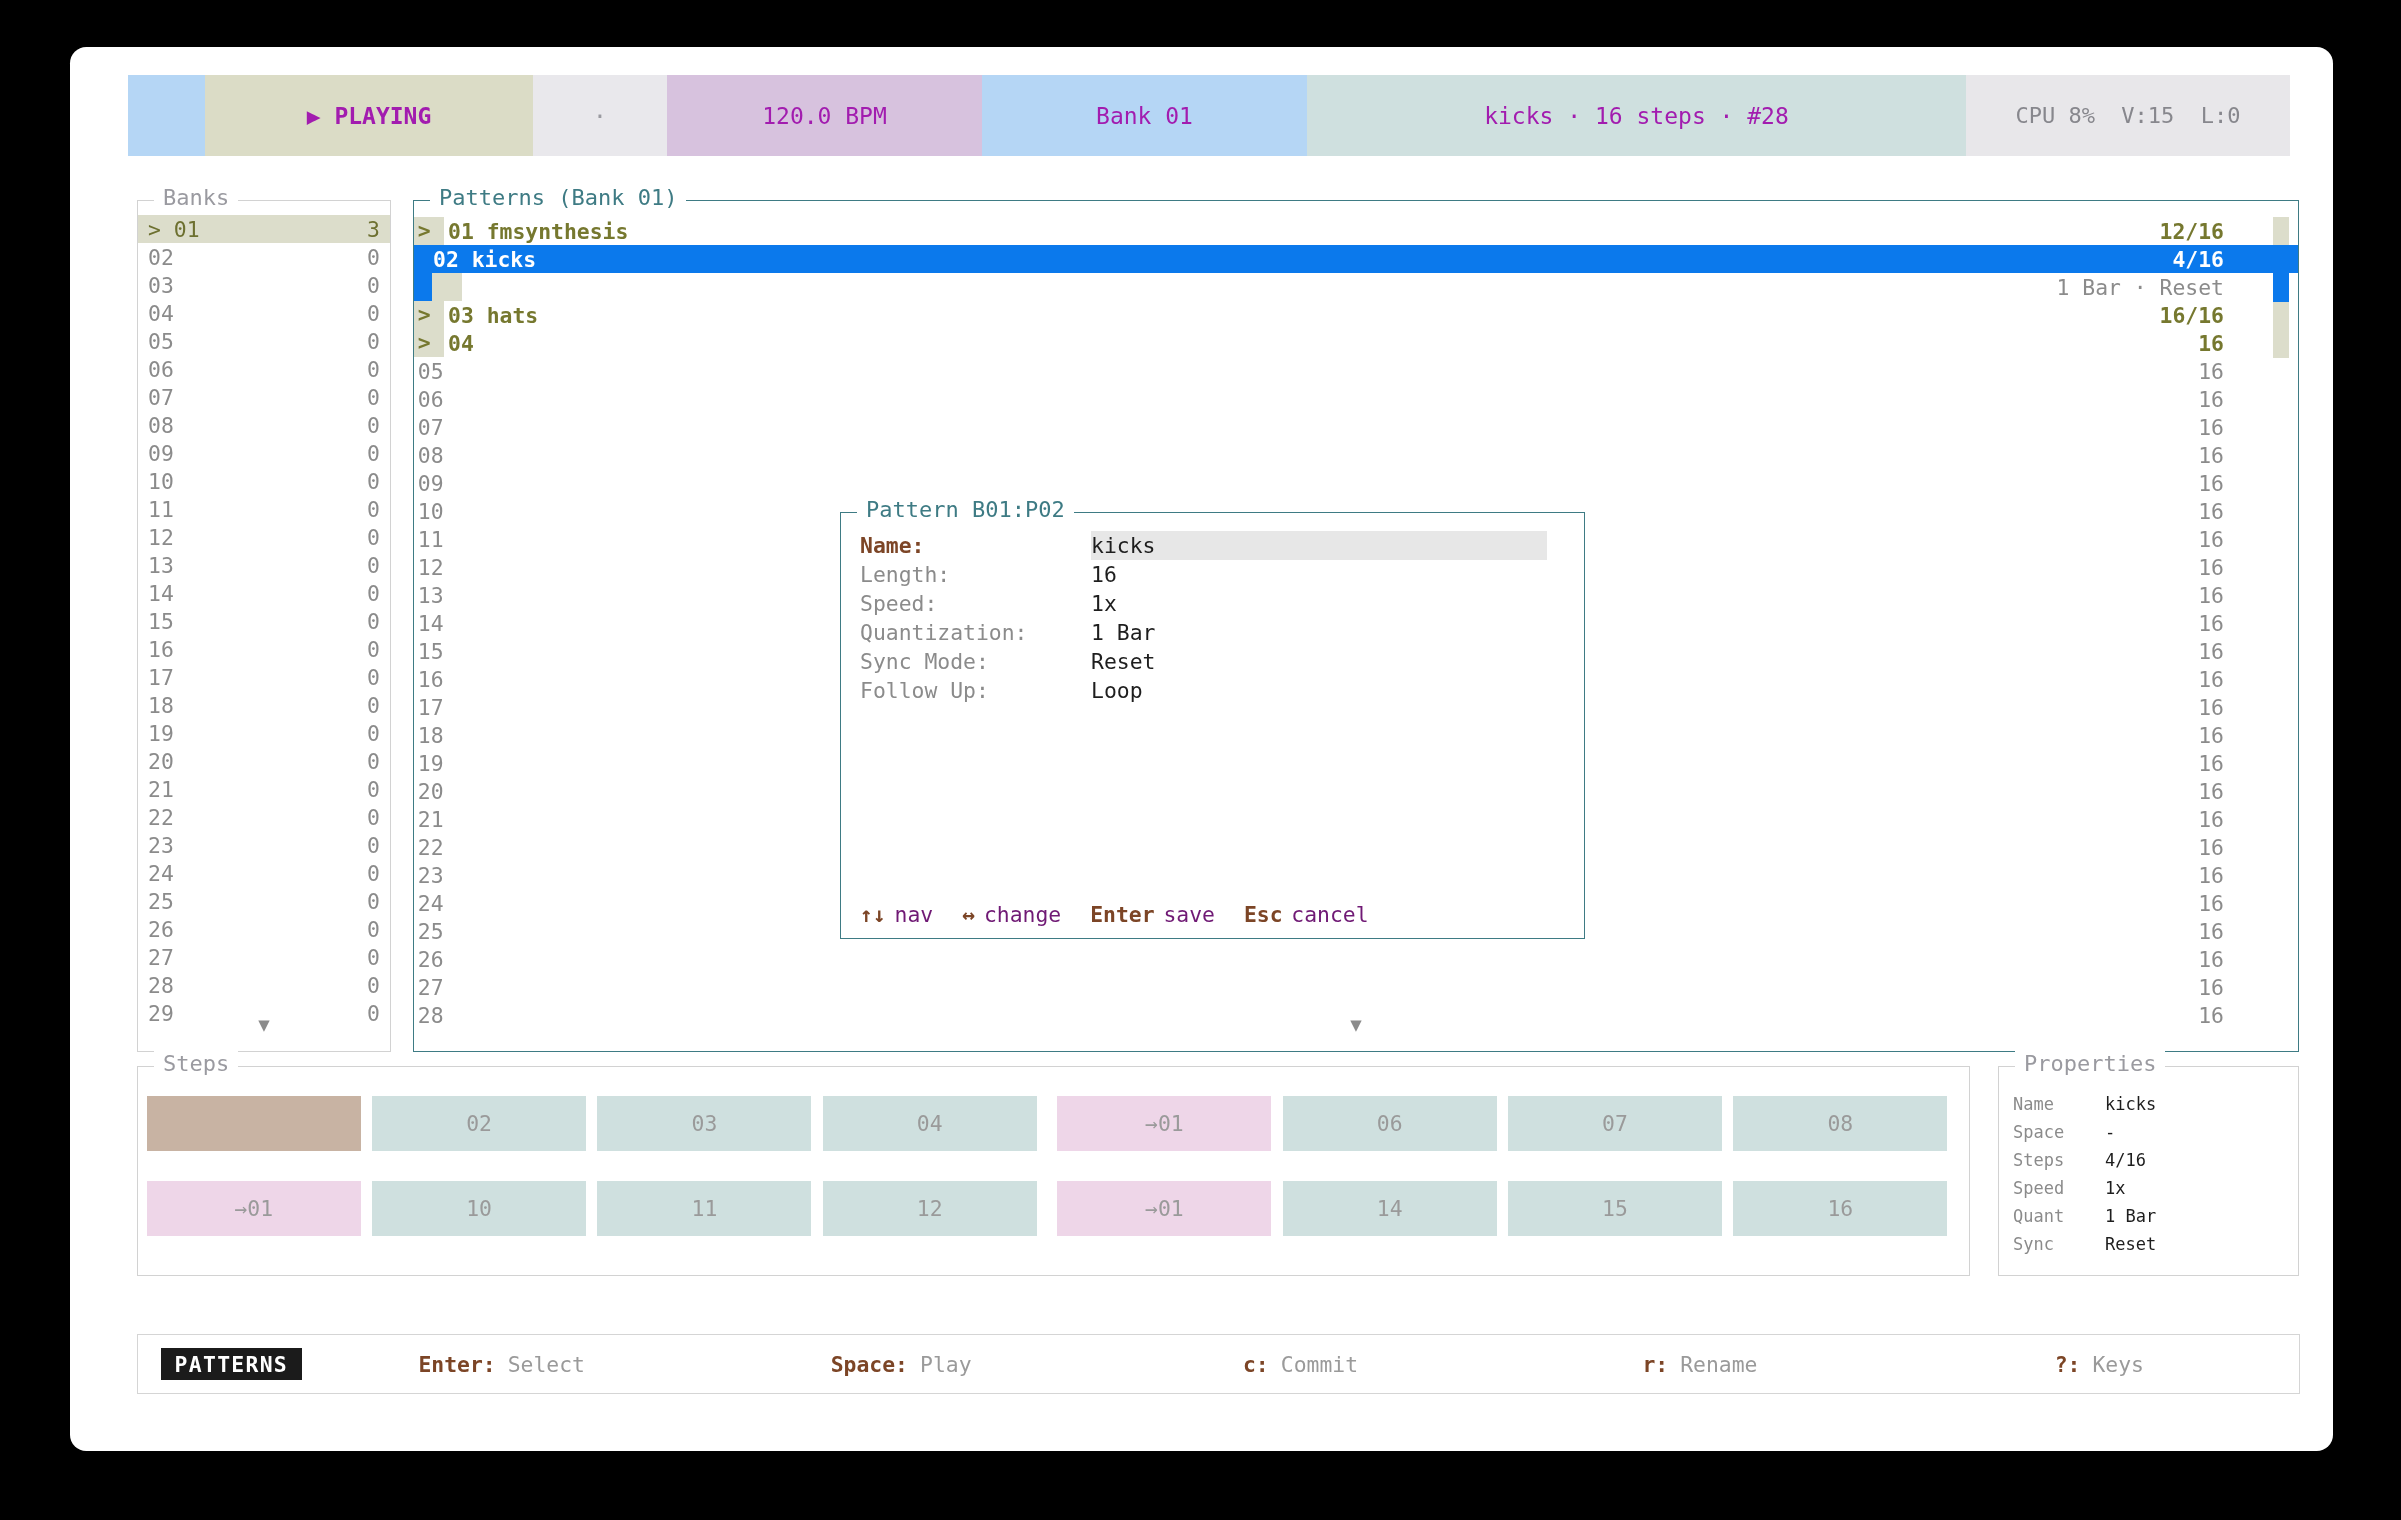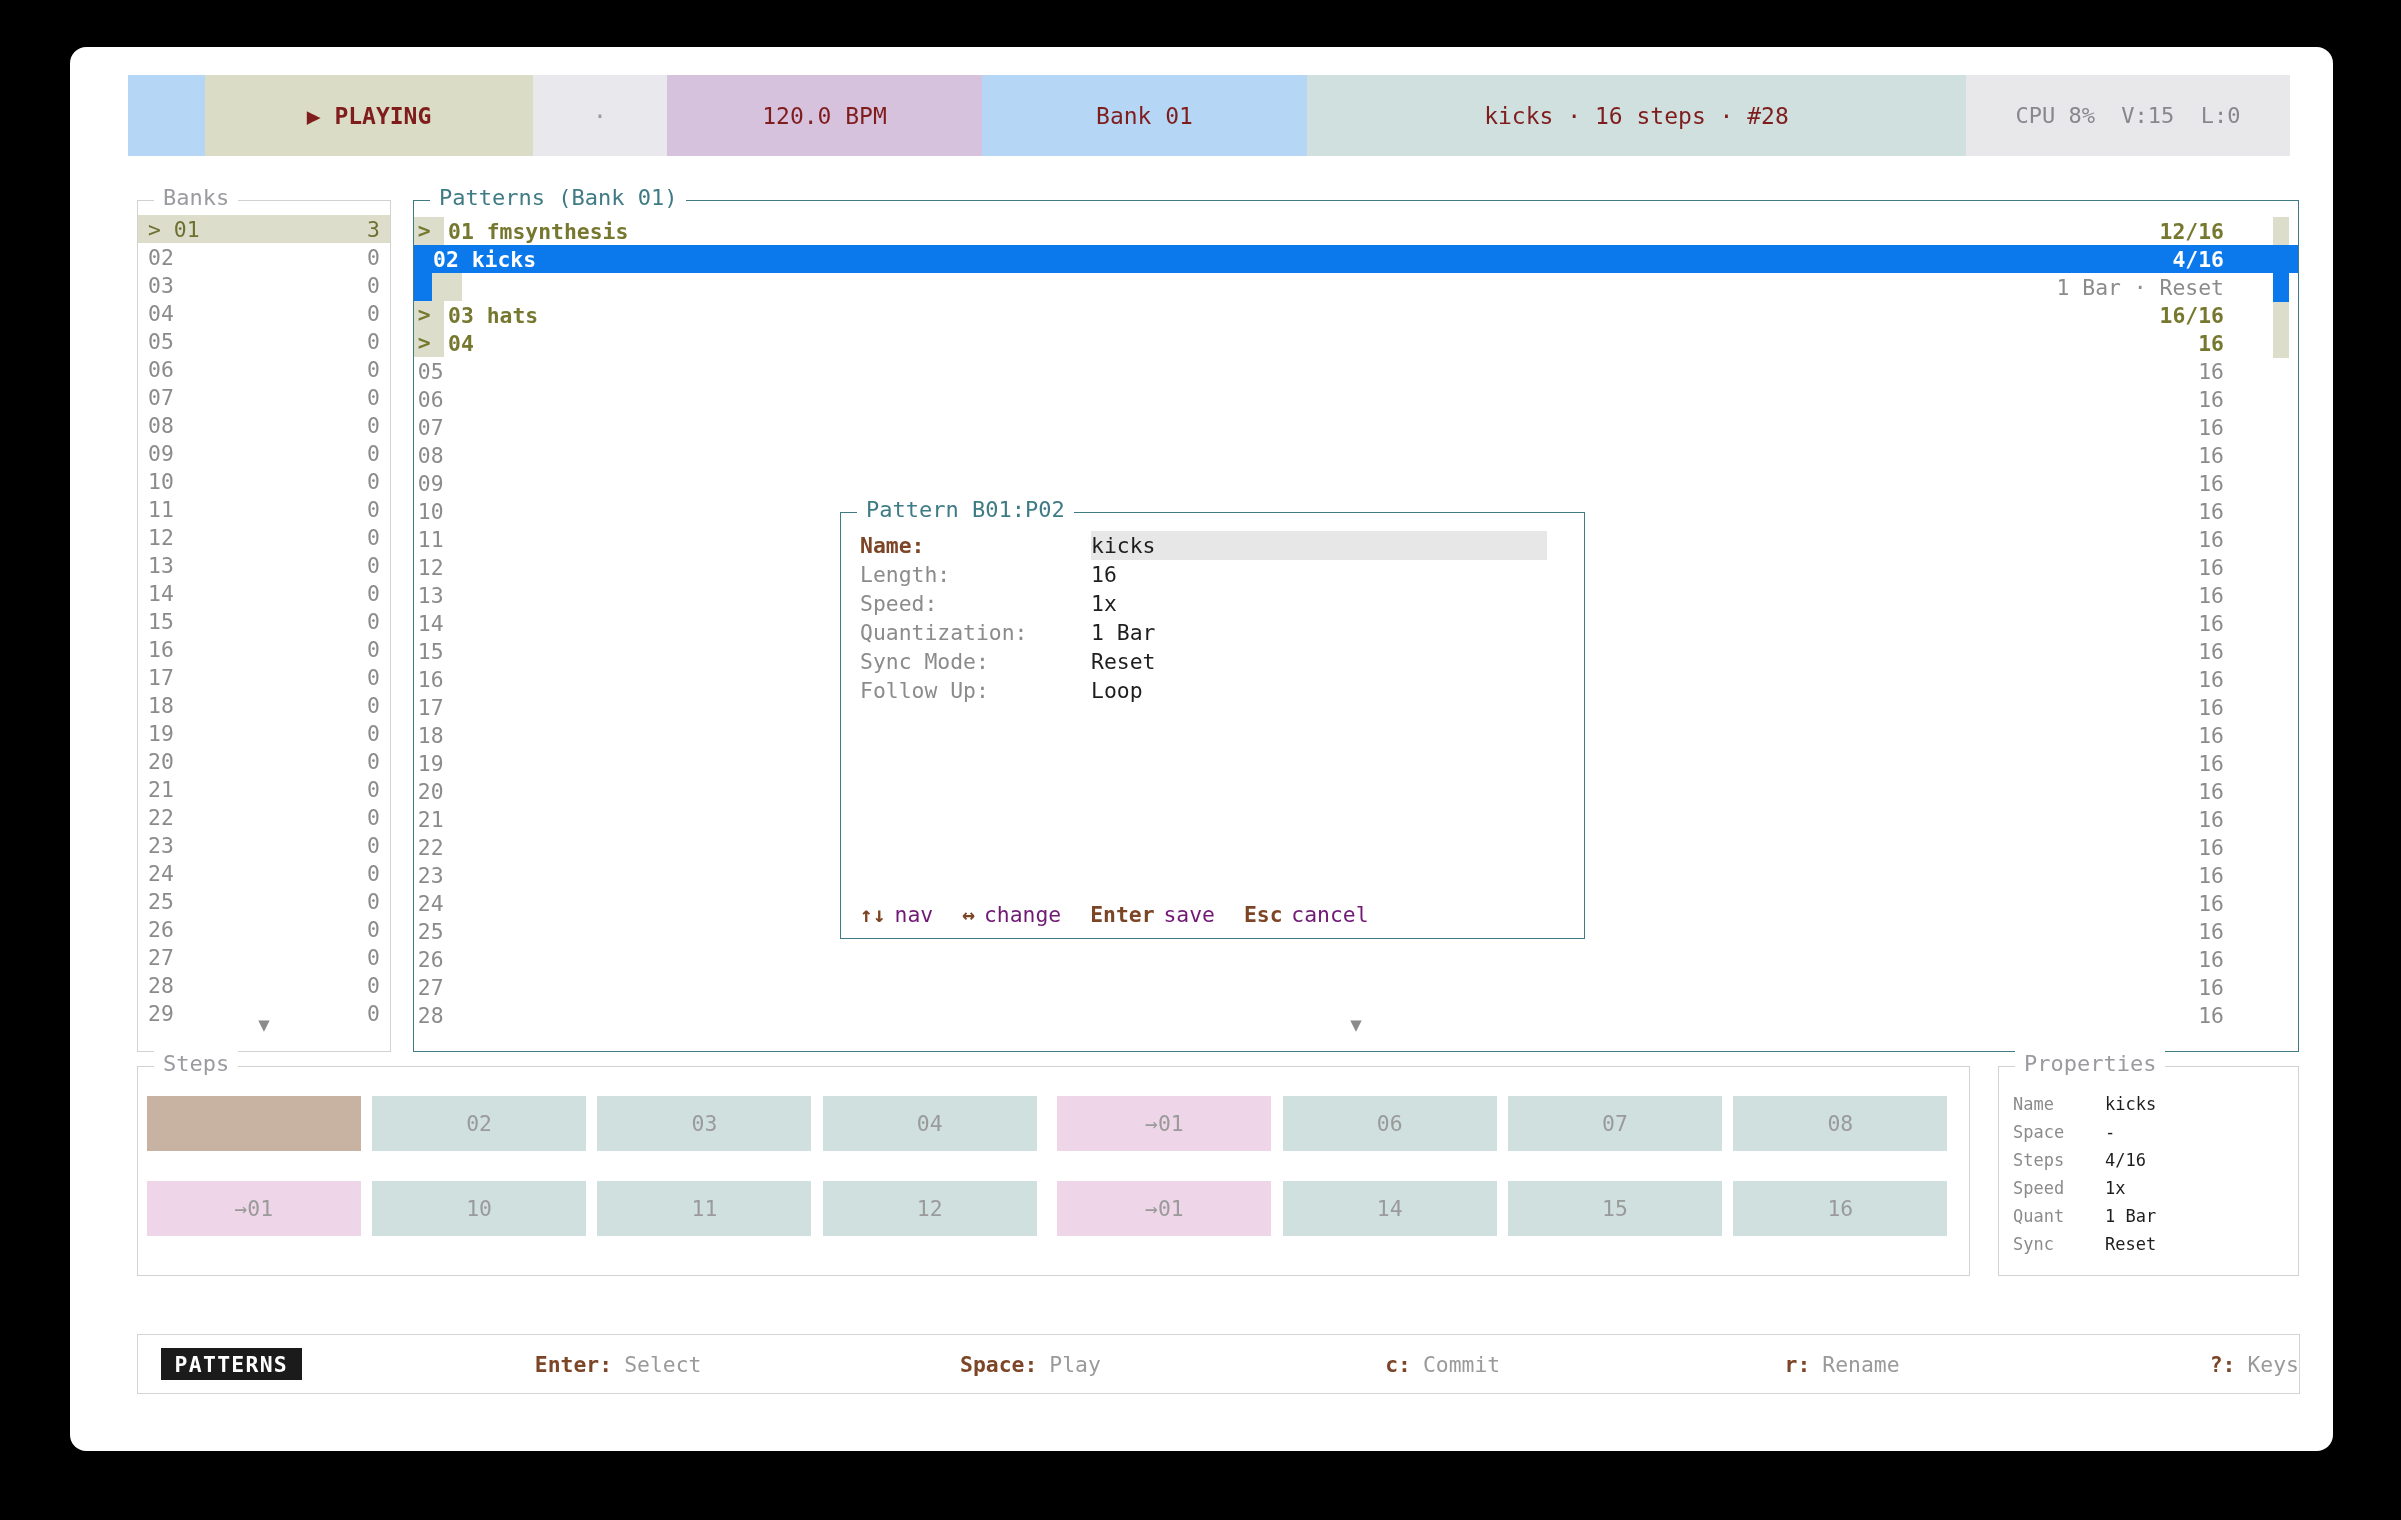--- a/index.html
+++ b/index.html
@@ -9,21 +9,21 @@
   }
   *{box-sizing:border-box;margin:0;padding:0}
   html,body{width:2401px;height:1521px;background:#000;overflow:hidden;
     font-family:"DejaVu Sans Mono","Liberation Mono",monospace}
   .card{position:absolute;left:70px;top:47px;width:2263px;height:1404px;
     background:#fff;border-radius:16.3px;overflow:hidden}
 
   
   .topbar{position:absolute;left:58px;top:28px;width:2162px;height:81px;display:flex}
   .seg{display:flex;align-items:center;justify-content:center;font-size:23px;
-    color:#7f1d1d;white-space:pre}
+    color:#a21caf;white-space:pre}
   .s-blank{width:77px;background:#b5d6f5}
   .s-transport{width:328px;background:#dbdcc6;font-weight:700}
   .s-dot{width:134px;background:#e9e8ec;color:#9a9aa0}
   .s-bpm{width:315px;background:#d7c2de;font-weight:400}
   .s-bank{width:325px;background:#b5d6f5}
   .s-info{width:659px;background:var(--step-teal)}
   .s-sys{width:324px;background:#e8e7ea;color:#87878d;font-size:22px}
 
   
   .panel{position:absolute;background:#fff;border:1.9px solid var(--panel-border)}
@@ -92,21 +92,21 @@
   .krow{height:28px;display:flex;align-items:center;font-size:17px}
   .klabel{width:92px;color:var(--gray-text);flex:none}
   .kval{color:var(--dark-text)}
 
   
   #statusbar{position:absolute;left:67px;top:1287px;width:2163px;height:60px;
     border:1.9px solid #d5d5d5;background:#fff;display:flex;align-items:center}
   .badge{margin-left:22.6px;background:#1b1b1b;color:#fff;font-size:21.4px;font-weight:700;
     padding:3.1px 14px;letter-spacing:1.3px}
   .shints{flex:1;display:flex}
-  .shint{flex:1;display:flex;justify-content:flex-end;gap:12px;font-size:21.4px}
+  .shint{flex:1;display:flex;justify-content:center;gap:12px;font-size:21.4px}
   .skey{color:var(--brown);font-weight:700}
   .slabel{color:#9a9a9a}
 </style>
 </head>
 <body>
 
 <div class="card">
 
   <div class="topbar">
     <div class="seg s-blank"></div>

